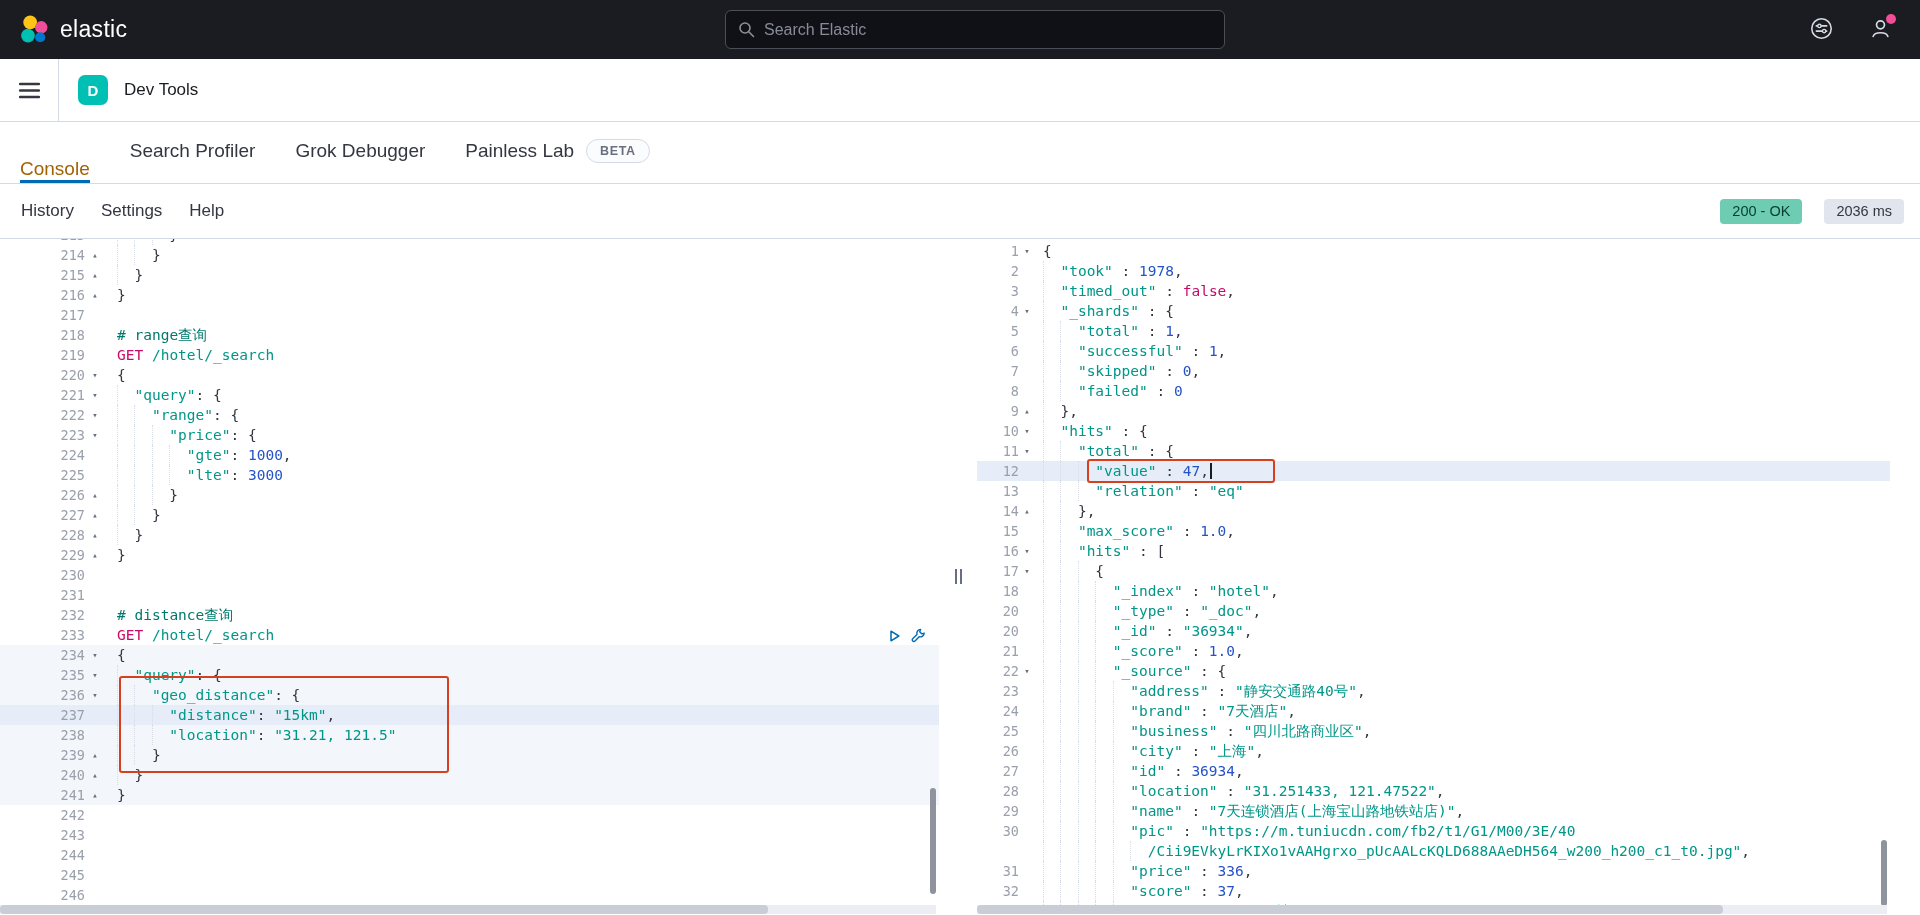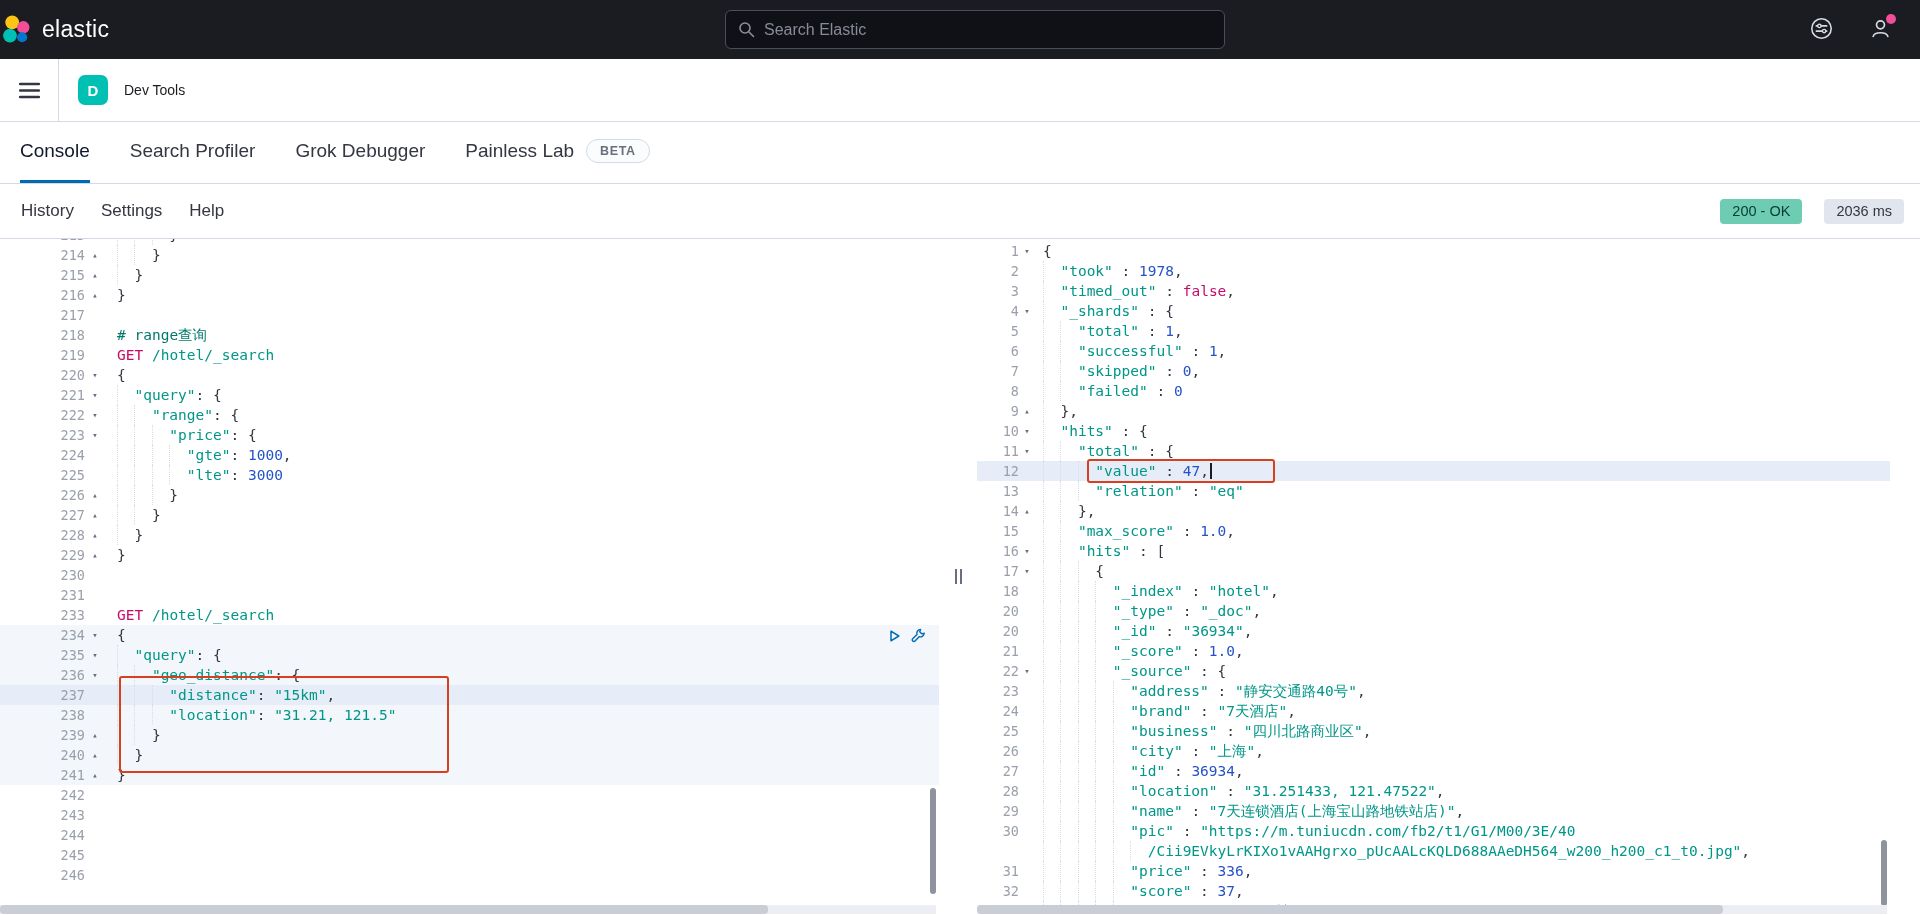--- a/index.html
+++ b/index.html
@@ -2,48 +2,48 @@
 <html><head>
 <meta charset="utf-8">
 <style>
   * { margin:0; padding:0; box-sizing:border-box; }
   html,body { width:1920px; height:915px; overflow:hidden; background:#fff;
     font-family:"Liberation Sans", sans-serif; }
   .page { position:relative; width:1920px; height:915px; background:#fff; }
 
   
   .topbar { height:59px; background:#1b1c21; display:flex; align-items:center; position:relative; }
-  .brand { display:flex; align-items:center; gap:11px; }
+  .brand { display:flex; align-items:center; gap:11px; padding-left:18px; }
   .brand-text { color:#fff; font-size:23px; letter-spacing:.3px; }
   .search-wrap { position:absolute; left:725px; top:10px; width:500px; height:39px;
     background:#101117; border:1px solid #4c4e57; border-radius:6px;
     display:flex; align-items:center; padding:0 12px; gap:9px; }
   .search-input { flex:1; background:transparent; border:none; outline:none;
     color:#d4dae5; font-size:16px; font-family:"Liberation Sans", sans-serif; }
   .search-input::placeholder { color:#878b96; }
   .top-actions { margin-left:auto; display:flex; align-items:center; gap:36px; padding-right:28px; }
   .icon-btn { background:none; border:none; cursor:pointer; position:relative; padding:0; }
   .notif-dot { position:absolute; top:-3px; right:-4px; width:10px; height:10px;
     border-radius:50%; background:#f04e98; }
 
   
   .crumb-bar { height:63px; border-bottom:1px solid #d3dae6; display:flex; align-items:center; background:#fff; }
   .menu-btn { width:59px; height:100%; border:none; background:none; border-right:1px solid #d3dae6;
     display:flex; align-items:center; justify-content:center; cursor:pointer; }
   .space-avatar { width:30px; height:30px; border-radius:7px; background:#00BFB3; color:#fff;
     font-weight:700; font-size:15px; display:flex; align-items:center; justify-content:center;
     margin-left:19px; cursor:pointer; }
-  .crumb-title { margin-left:16px; font-size:14px; color:#1a1c21; }
+  .crumb-title { margin-left:16px; font-size:17px; color:#1a1c21; }
 
   
   .tabs { height:62px; border-bottom:1px solid #d3dae6; display:flex; align-items:stretch;
     padding-left:20px; gap:40px; background:#fff; }
   .tab { display:flex; align-items:center; gap:12px; font-size:19px; color:#343741;
     border-bottom:3px solid transparent; cursor:pointer; }
-  .tab.active { color:#0f172a; border-bottom-color:#006BB4; font-weight:500; }
+  .tab.active { color:#a16207; border-bottom-color:#006BB4; font-weight:500;align-items:flex-end; }
   .beta-badge { font-size:12.5px; letter-spacing:.6px; color:#69707D; border:1px solid #d3dae6;
     background:#fbfcfd; border-radius:12px; padding:4px 13px; font-weight:700; }
 
   
   .console-toolbar { height:55px; display:flex; align-items:center; padding:0 16px 0 21px;
     border-bottom:1px solid #d3dae6; background:#fff; }
   .tb-link { font-size:17px; color:#343741; margin-right:27px; background:none; border:none; cursor:pointer;
     font-family:"Liberation Sans", sans-serif; }
   .tb-badges { margin-left:auto; display:flex; gap:22px;justify-content:center; }
   .badge { height:25px; line-height:25px; padding:0 12px; border-radius:4px; font-size:14.5px; font-weight:500; }
@@ -265,20 +265,25 @@
             <span class="ln">230</span>
             <span class="fw"></span>
             <span class="code"></span>
           </div>
           <div class="row">
             <span class="ln">231</span>
             <span class="fw"></span>
             <span class="code"></span>
           </div>
           <div class="row">
+            <span class="ln">232</span>
+            <span class="fw"></span>
+            <span class="code"><span class="tk-c"># distance查询</span></span>
+          </div>
+          <div class="row">
             <span class="ln">233</span>
             <span class="fw"></span>
             <span class="code"><span class="tk-m">GET </span><span class="tk-u">/hotel/_search</span></span>
           </div>
           <div class="row sel">
             <span class="ln">234</span>
             <span class="fw">▾</span>
             <span class="code"><span class="tk-t">{</span></span>
           </div>
           <div class="row sel">

